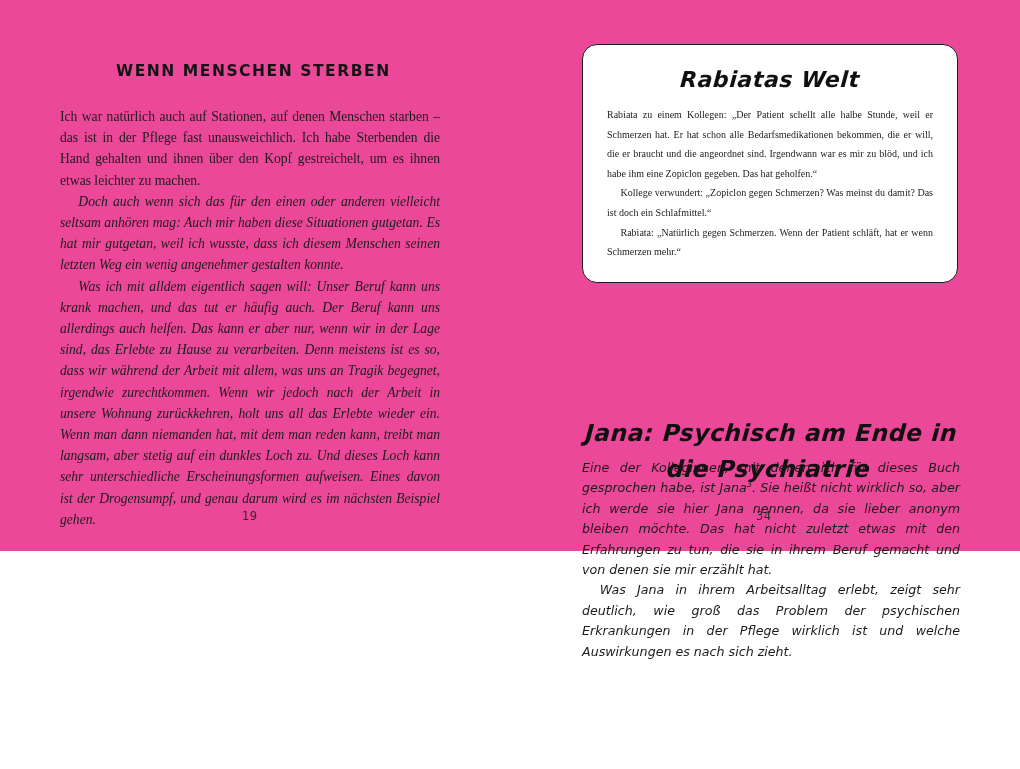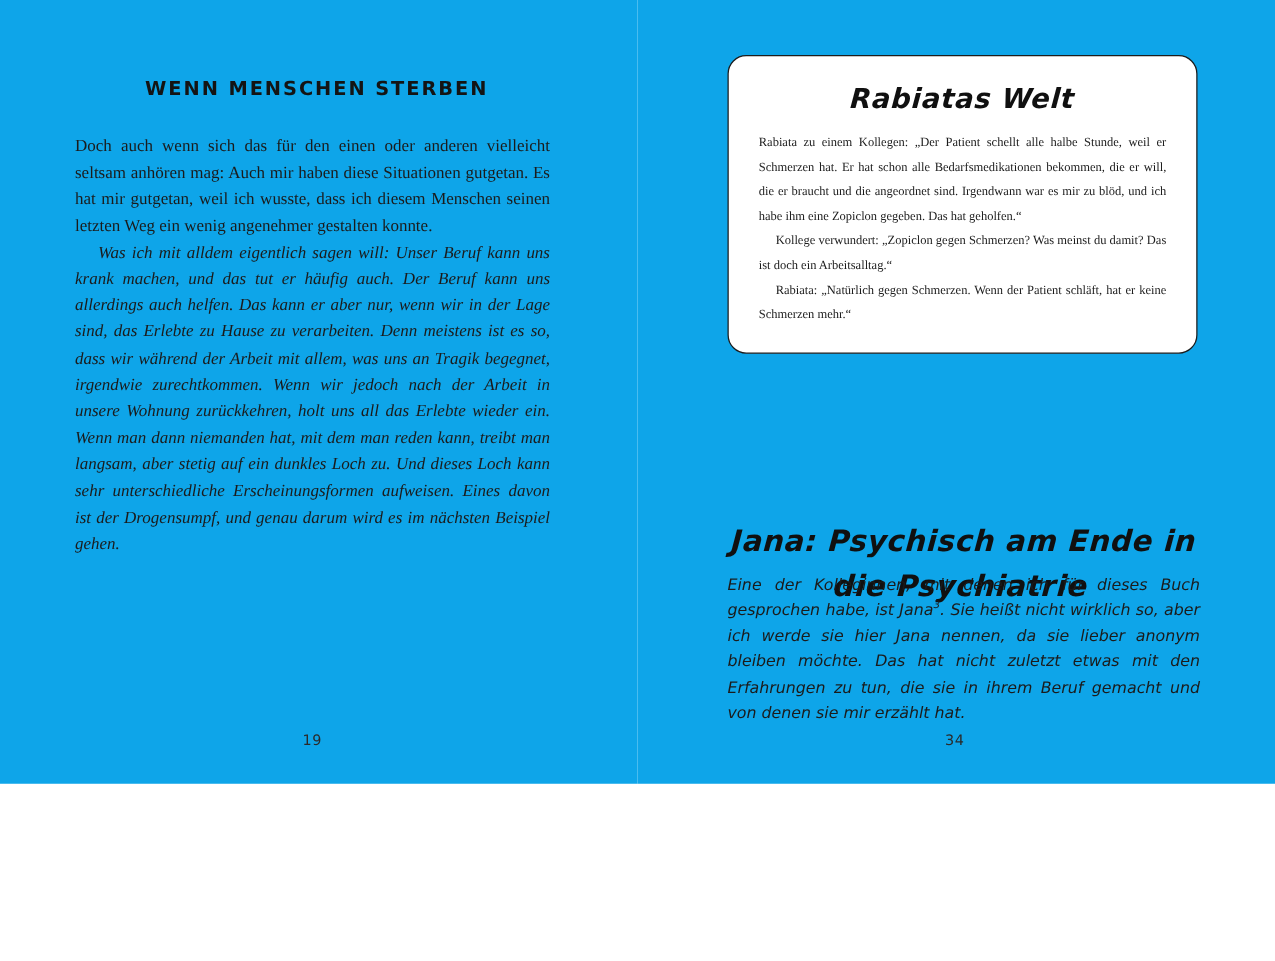--- a/index.html
+++ b/index.html
@@ -20,22 +20,22 @@
 
   .spread {
     position: absolute;
     inset: 0;
     display: flex;
   }
 
   .page {
     position: relative;
     width: 510px;
-    height: 627px;
-    background: #0ea5e9;
+    height: 551px;
+    background: #ec4899;
     box-sizing: border-box;
   }
 
   
   .page-left .content {
     position: absolute;
     left: 60px;
     top: 62px;
     width: 380px;
   }
@@ -171,45 +171,47 @@
 <body>
 
 <div class="spread">
 
   <div class="page page-left">
     <div class="content">
 
       <h1 class="chapter-title">Wenn Menschen sterben</h1>
 
       <div class="body-text">
+        <p>Ich war natürlich auch auf Stationen, auf denen Menschen starben – das ist in der Pflege fast unausweichlich. Ich habe Sterbenden die Hand gehalten und ihnen über den Kopf gestreichelt, um es ihnen etwas leichter zu machen.</p>
         <p>Doch auch wenn sich das für den einen oder anderen vielleicht seltsam anhören mag: Auch mir haben diese Situationen gutgetan. Es hat mir gutgetan, weil ich wusste, dass ich diesem Menschen seinen letzten Weg ein wenig angenehmer gestalten konnte.</p>
         <p>Was ich mit alldem eigentlich sagen will: Unser Beruf kann uns krank machen, und das tut er häufig auch. Der Beruf kann uns allerdings auch helfen. Das kann er aber nur, wenn wir in der Lage sind, das Erlebte zu Hause zu verarbeiten. Denn meistens ist es so, dass wir während der Arbeit mit allem, was uns an Tragik begegnet, irgendwie zurechtkommen. Wenn wir jedoch nach der Arbeit in unsere Wohnung zurückkehren, holt uns all das Erlebte wieder ein. Wenn man dann niemanden hat, mit dem man reden kann, treibt man langsam, aber stetig auf ein dunkles Loch zu. Und dieses Loch kann sehr unterschiedliche Erscheinungsformen aufweisen. Eines davon ist der Drogensumpf, und genau darum wird es im nächsten Beispiel gehen.</p>
       </div>
 
     </div>
 
     <div class="folio">19</div>
   </div>
 
   <div class="page page-right">
     <div class="content">
 
       <div class="callout-box">
         <div class="script-title">Rabiatas Welt</div>
         <div class="callout-text">
           <p>Rabiata zu einem Kollegen: „Der Patient schellt alle halbe Stunde, weil er Schmerzen hat. Er hat schon alle Bedarfsmedikationen bekommen, die er will, die er braucht und die angeordnet sind. Irgendwann war es mir zu blöd, und ich habe ihm eine Zopiclon gegeben. Das hat geholfen.“</p>
-          <p>Kollege verwundert: „Zopiclon gegen Schmerzen? Was meinst du damit? Das ist doch ein Arbeitsalltag.“</p>
-          <p>Rabiata: „Natürlich gegen Schmerzen. Wenn der Patient schläft, hat er keine Schmerzen mehr.“</p>
+          <p>Kollege verwundert: „Zopiclon gegen Schmerzen? Was meinst du damit? Das ist doch ein Schlafmittel.“</p>
+          <p>Rabiata: „Natürlich gegen Schmerzen. Wenn der Patient schläft, hat er wenn Schmerzen mehr.“</p>
         </div>
       </div>
 
       <h2 class="section-heading">Jana: Psychisch am Ende in die Psychiatrie</h2>
 
       <div class="intro-text">
         <p><span>Eine der Kolleginnen, mit denen ich für dieses Buch gesprochen habe, ist Jana</span><sup>3</sup><span>. Sie heißt nicht wirklich so, aber ich werde sie hier Jana nennen, da sie lieber anonym bleiben möchte. Das hat nicht zuletzt etwas mit den Erfahrungen zu tun, die sie in ihrem Beruf gemacht und von denen sie mir erzählt hat.</span></p>
+        <p>Was Jana in ihrem Arbeitsalltag erlebt, zeigt sehr deutlich, wie groß das Problem der psychischen Erkrankungen in der Pflege wirklich ist und welche Auswirkungen es nach sich zieht.</p>
       </div>
 
     </div>
 
     <div class="folio">34</div>
   </div>
 
 </div>
 
 </body></html>

